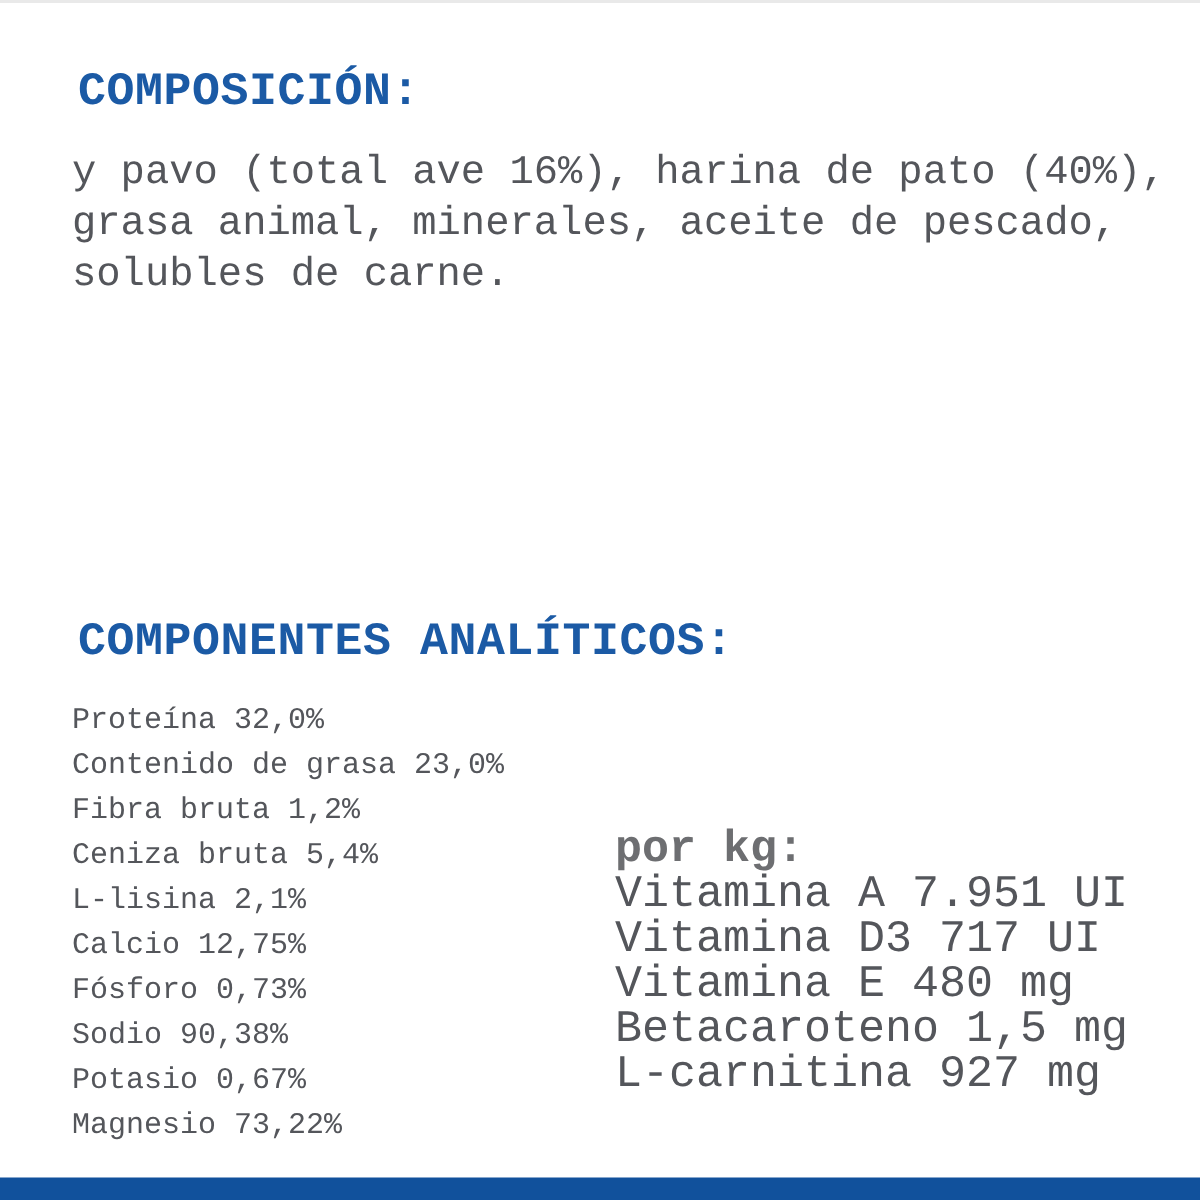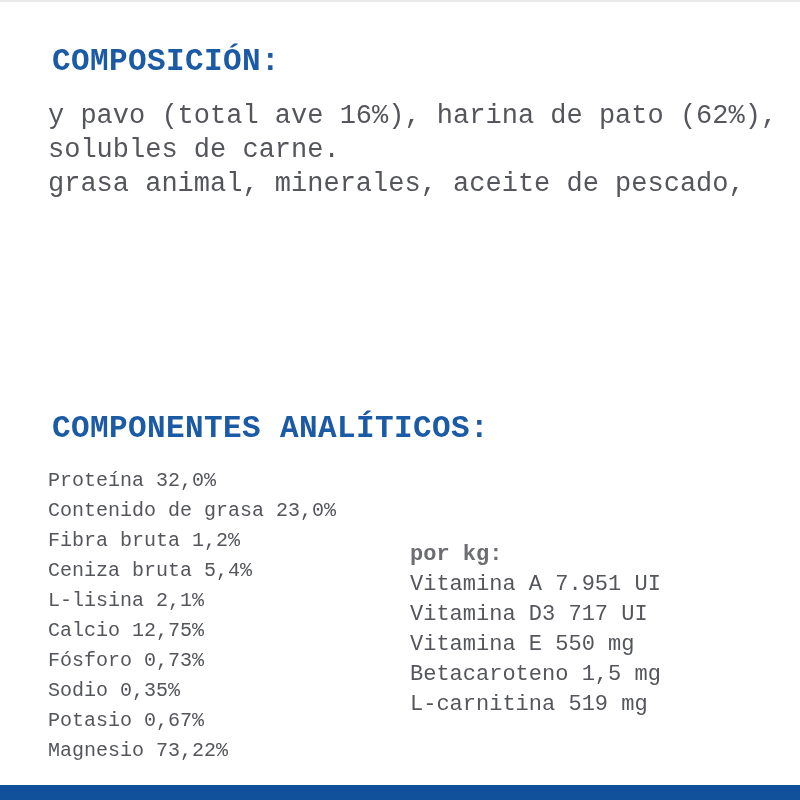--- a/index.html
+++ b/index.html
@@ -40,23 +40,23 @@
   .para-line{white-space:nowrap;}
   .col-left{
     position:absolute;
     left:48px;top:464px;
     color:var(--gray);
     font-size:20px;
     line-height:30px;
   }
   .col-right{
     position:absolute;
-    left:410px;top:538px;
+    left:410px;top:550px;
     color:var(--gray);
-    font-size:22px;
+    font-size:30px;
     line-height:30px;
   }
   .per-kg-label{
     font-weight:700;
     color:#6d6e71;
   }
   .list-line{white-space:nowrap;}
   .footer-bar{
     position:absolute;
     left:0;bottom:0;
@@ -65,46 +65,46 @@
   }
 </style>
 </head>
 <body>
 
 <div class="page">
 
   <h1 class="heading" id="composition-heading">COMPOSICIÓN:</h1>
 
   <div class="para">
-      <div class="para-line">y pavo (total ave 16%), harina de pato (62%),</div>
+      <div class="para-line">y pavo (total ave 16%), harina de pato (40%),</div>
+      <div class="para-line">grasa animal, minerales, aceite de pescado,</div>
       <div class="para-line">solubles de carne.</div>
-      <div class="para-line">grasa animal, minerales, aceite de pescado,</div>
     </div>
 
   <h2 class="heading" id="analytical-heading">COMPONENTES ANALÍTICOS:</h2>
 
   <div class="col-left">
       <div class="list-line">Proteína 32,0%</div>
       <div class="list-line">Contenido de grasa 23,0%</div>
       <div class="list-line">Fibra bruta 1,2%</div>
       <div class="list-line">Ceniza bruta 5,4%</div>
       <div class="list-line">L-lisina 2,1%</div>
       <div class="list-line">Calcio 12,75%</div>
       <div class="list-line">Fósforo 0,73%</div>
-      <div class="list-line">Sodio 0,35%</div>
+      <div class="list-line">Sodio 90,38%</div>
       <div class="list-line">Potasio 0,67%</div>
       <div class="list-line">Magnesio 73,22%</div>
     </div>
 
   <div class="col-right">
     <div class="per-kg-label">por kg:</div>
     <div>
         <div class="list-line">Vitamina A 7.951 UI</div>
         <div class="list-line">Vitamina D3 717 UI</div>
-        <div class="list-line">Vitamina E 550 mg</div>
+        <div class="list-line">Vitamina E 480 mg</div>
         <div class="list-line">Betacaroteno 1,5 mg</div>
-        <div class="list-line">L-carnitina 519 mg</div>
+        <div class="list-line">L-carnitina 927 mg</div>
       </div>
   </div>
 
   <div class="footer-bar"></div>
 
 </div>
 
 </body></html>

